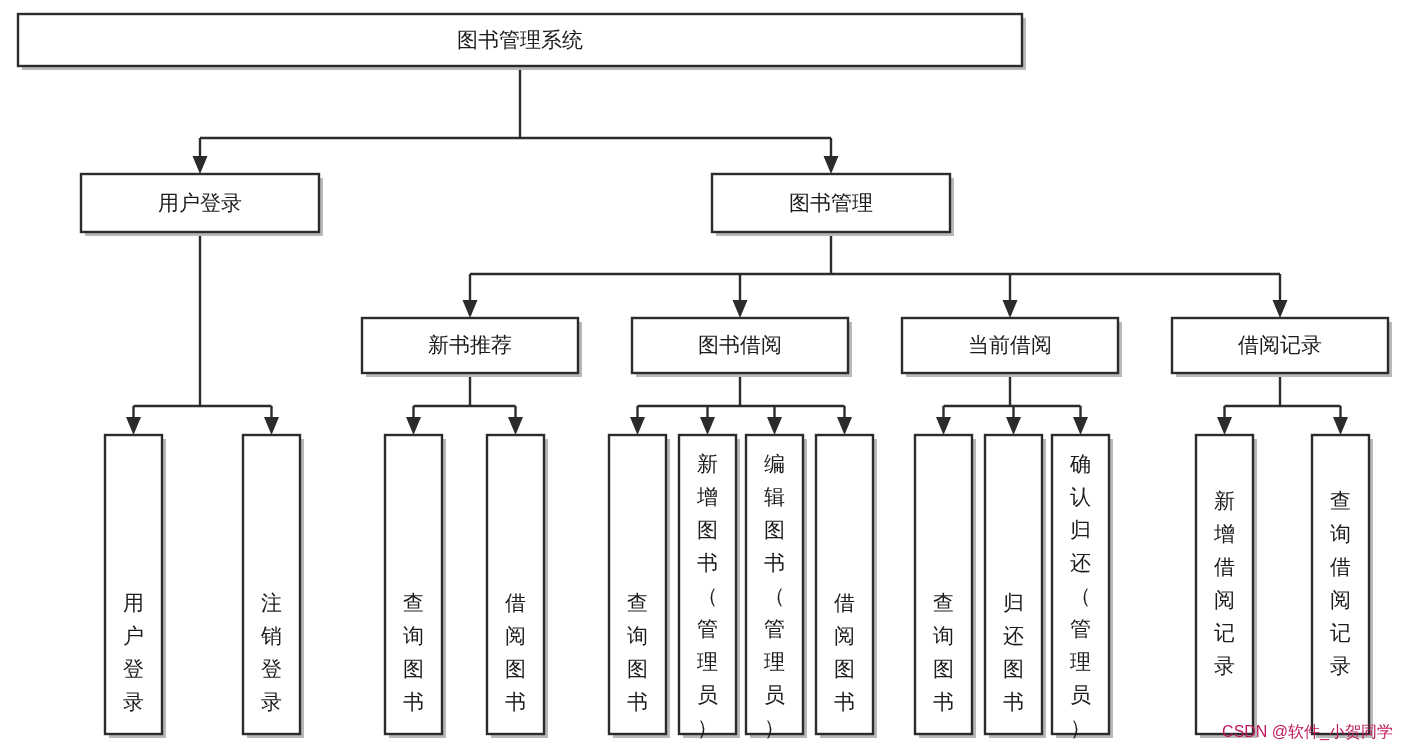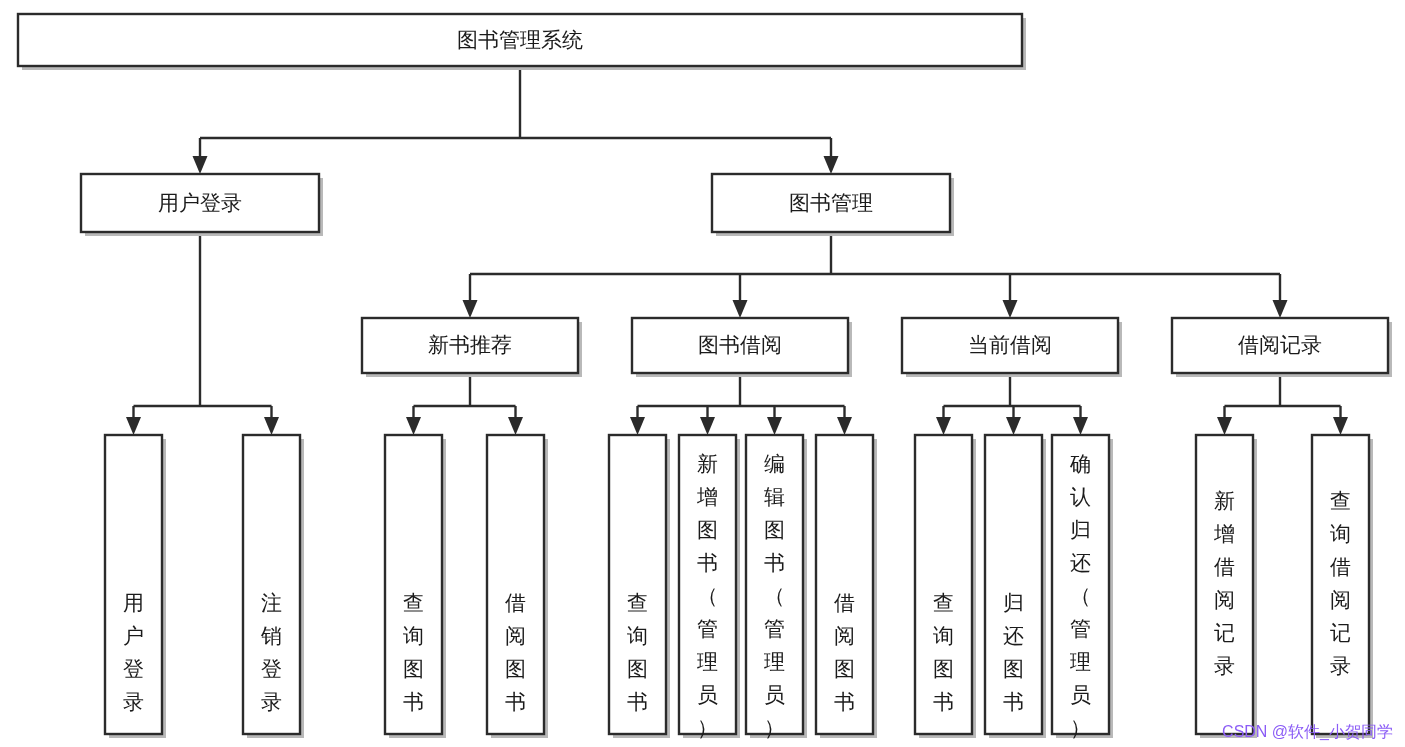--- a/index.html
+++ b/index.html
@@ -56,21 +56,21 @@
     font-size: 21px;
     fill: #1b1b1b;
     text-anchor: middle;
   }
   .watermark-text {
     position: absolute;
     right: 12px;
     bottom: 4px;
     font-family: "Liberation Sans", "DejaVu Sans", sans-serif;
     font-size: 16px;
-    color: #8b5cf6;
+    color: #be185d;
     white-space: nowrap;
     user-select: none;
   }
 </style>
 </head>
 <body>
 
 <div id="diagram-root">
   <svg class="diagram-canvas" viewBox="0 0 1405 747">
     <g id="edges-layer">

